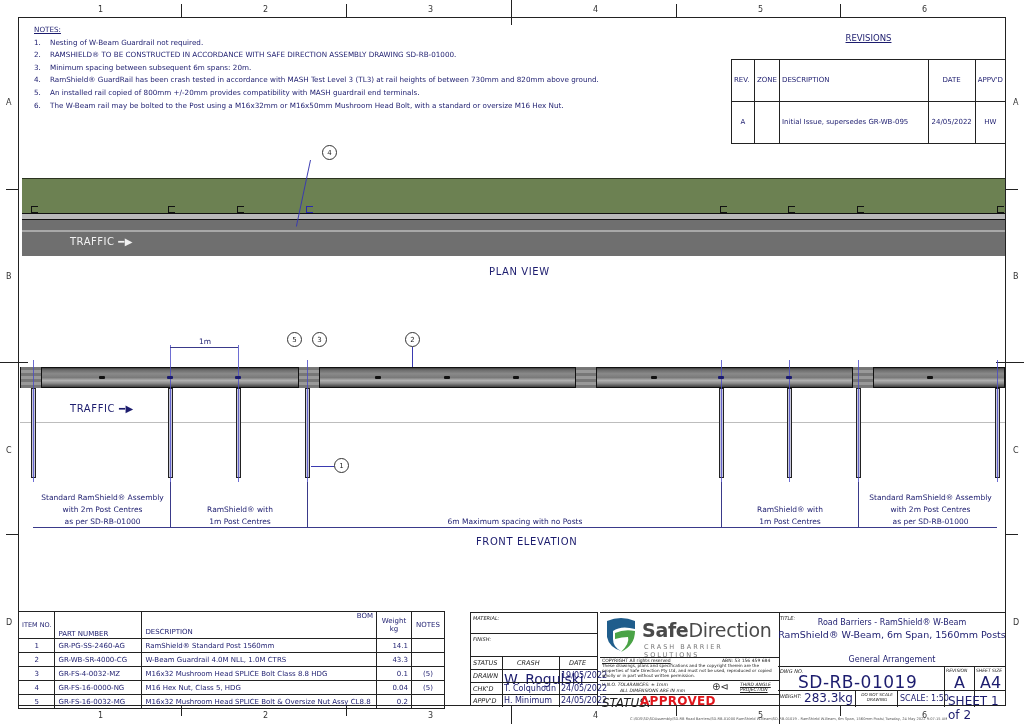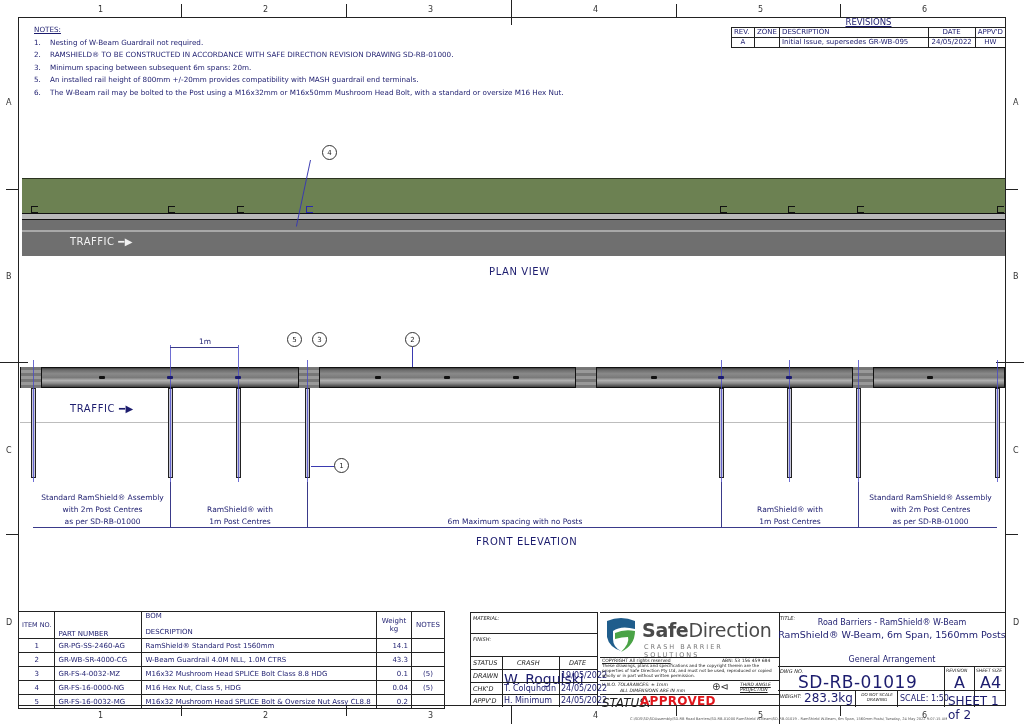--- a/index.html
+++ b/index.html
@@ -7,21 +7,21 @@
   .abs{position:absolute;}
   .frame{position:absolute;left:18px;top:17px;width:988px;height:689px;border:1px solid #222;box-sizing:border-box;}
   .zone-top,.zone-bot{position:absolute;font-size:8px;color:#333;}
   .zone-side{position:absolute;font-size:8px;color:#333;}
   .tick{position:absolute;background:#222;}
   .notes{position:absolute;left:34px;top:24px;font-size:7.2px;line-height:12.6px;color:#1c1c6e;}
   .notes .title{text-decoration:underline;}
   .notes .item span.n{display:inline-block;width:16px;}
   table{border-collapse:collapse;}
   .rev{position:absolute;left:731px;top:17px;width:275px;font-size:7px;}
-  .rev td{border:1px solid #222;padding:0 2px;height:9px;line-height:9px;color:#1c1c6e;}
+  .rev td{border:1px solid #222;padding:16px 2px;height:9px;line-height:9px;color:#1c1c6e;}
   .rev .hdr{text-align:center;border:none;text-decoration:underline;font-size:8.5px;height:10px;}
   .plan{position:absolute;left:22px;top:178px;width:983px;height:78px;}
   .grass{position:absolute;left:0;top:0;width:100%;height:35px;background:#6c8152;border-top:1px solid #2b3320;}
   .rail-plan{position:absolute;left:0;top:35px;width:100%;height:5px;background:#b9b9b9;border-top:1px solid #111;border-bottom:1px solid #111;}
   .road{position:absolute;left:0;top:42px;width:100%;height:36px;background:#6f6f6f;}
   .road .lane{position:absolute;left:0;top:10px;width:100%;height:2px;background:#a8a8a8;}
   .traffic-plan{position:absolute;left:48px;top:58px;color:#f2f2f2;font-size:10px;letter-spacing:0.5px;}
   .blkout{position:absolute;width:6px;height:5px;border:1.5px solid #111;border-right:none;}
   .view-label{position:absolute;font-size:10px;letter-spacing:0.6px;color:#1c1c6e;}
   .balloon{position:absolute;width:15px;height:15px;border:1px solid #333;border-radius:50%;background:#fff;font-size:7px;text-align:center;line-height:15px;color:#222;box-sizing:border-box;}
@@ -86,23 +86,24 @@
 <div class="tick" style="left:6px;top:189px;width:12px;height:1px"></div>
 <div class="tick" style="left:0px;top:362px;width:28px;height:1px"></div>
 <div class="tick" style="left:6px;top:534px;width:12px;height:1px"></div>
 <div class="tick" style="left:1006px;top:189px;width:12px;height:1px"></div>
 <div class="tick" style="left:996px;top:362px;width:28px;height:1px"></div>
 <div class="tick" style="left:1006px;top:534px;width:12px;height:1px"></div>
 
 <div class="notes">
   <div class="title">NOTES:</div>
   <div class="item"><span class="n">1.</span><span>Nesting of W-Beam Guardrail not required.</span></div>
-  <div class="item"><span class="n">2.</span><span>RAMSHIELD® TO BE CONSTRUCTED IN ACCORDANCE WITH SAFE DIRECTION REVISION DRAWING SD-RB-01000.</span></div>
+  <div class="item"><span class="n">2.</span><span>RAMSHIELD® TO BE CONSTRUCTED IN ACCORDANCE WITH SAFE DIRECTION ASSEMBLY DRAWING SD-RB-01000.</span></div>
   <div class="item"><span class="n">3.</span><span>Minimum spacing between subsequent 6m spans: 20m.</span></div>
-  <div class="item"><span class="n">5.</span><span>An installed rail height of 800mm +/-20mm provides compatibility with MASH guardrail end terminals.</span></div>
+  <div class="item"><span class="n">4.</span><span>RamShield® GuardRail has been crash tested in accordance with MASH Test Level 3 (TL3) at rail heights of between 730mm and 820mm above ground.</span></div>
+  <div class="item"><span class="n">5.</span><span>An installed rail copied of 800mm +/-20mm provides compatibility with MASH guardrail end terminals.</span></div>
   <div class="item"><span class="n">6.</span><span>The W-Beam rail may be bolted to the Post using a M16x32mm or M16x50mm Mushroom Head Bolt, with a standard or oversize M16 Hex Nut.</span></div>
 </div>
 
 <table class="rev">
   <tbody>
       <tr>
         <td colspan="5" class="hdr">REVISIONS</td>
       </tr>
   <tr>
     <td style="width:18px">REV.</td>
@@ -216,21 +217,21 @@
   <div>with 2m Post Centres</div>
   <div>as per SD-RB-01000</div>
 </div>
 <div class="view-label" style="left:476px;top:536px">FRONT ELEVATION</div>
 
 <table class="bom">
   <tbody>
       <tr>
     <td class="ctr" style="width:14px;line-height:7px;font-size:6.5px" rowspan="2">ITEM NO.</td>
     <td rowspan="2" style="vertical-align:bottom;width:80px">PART NUMBER</td>
-    <td style="border-bottom:none;text-align:left;vertical-align:top">BOM</td>
+    <td style="border-bottom:none;text-align:right;vertical-align:top">BOM</td>
     <td rowspan="2" class="ctr" style="width:28px;white-space:normal;line-height:8px">Weight kg</td>
     <td rowspan="2" class="ctr" style="width:26px">NOTES</td>
   </tr>
   <tr>
         <td style="border-top:none">DESCRIPTION</td>
       </tr>
   <tr>
         <td class="ctr">1</td>
         <td>GR-PG-SS-2460-AG</td>
         <td>RamShield® Standard Post 1560mm</td>

